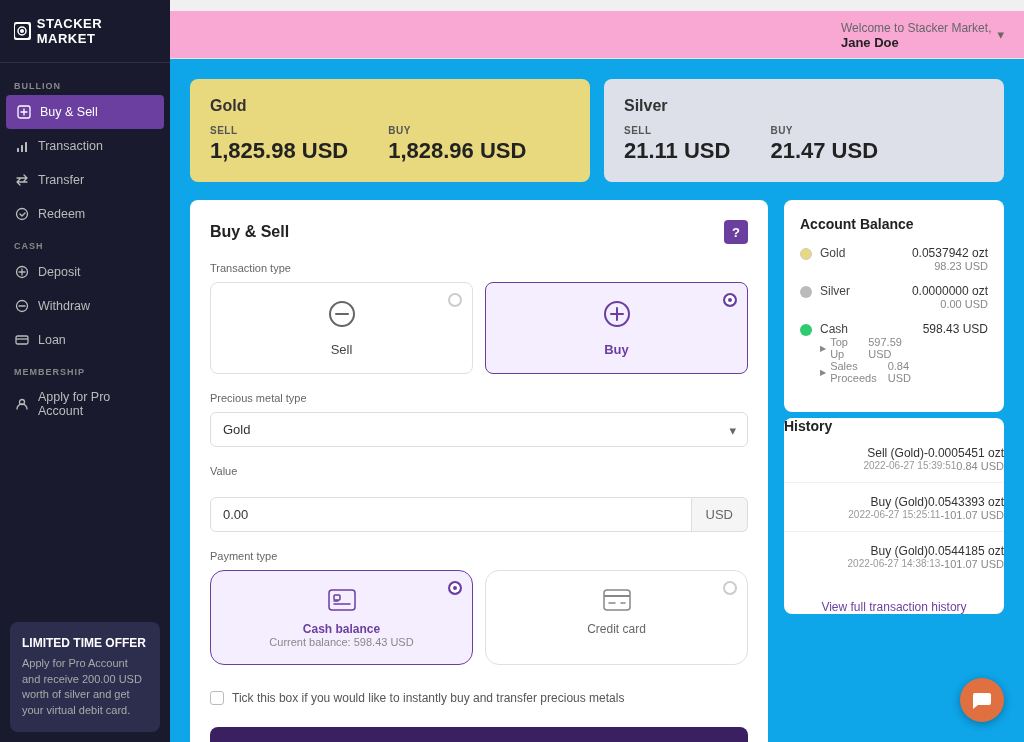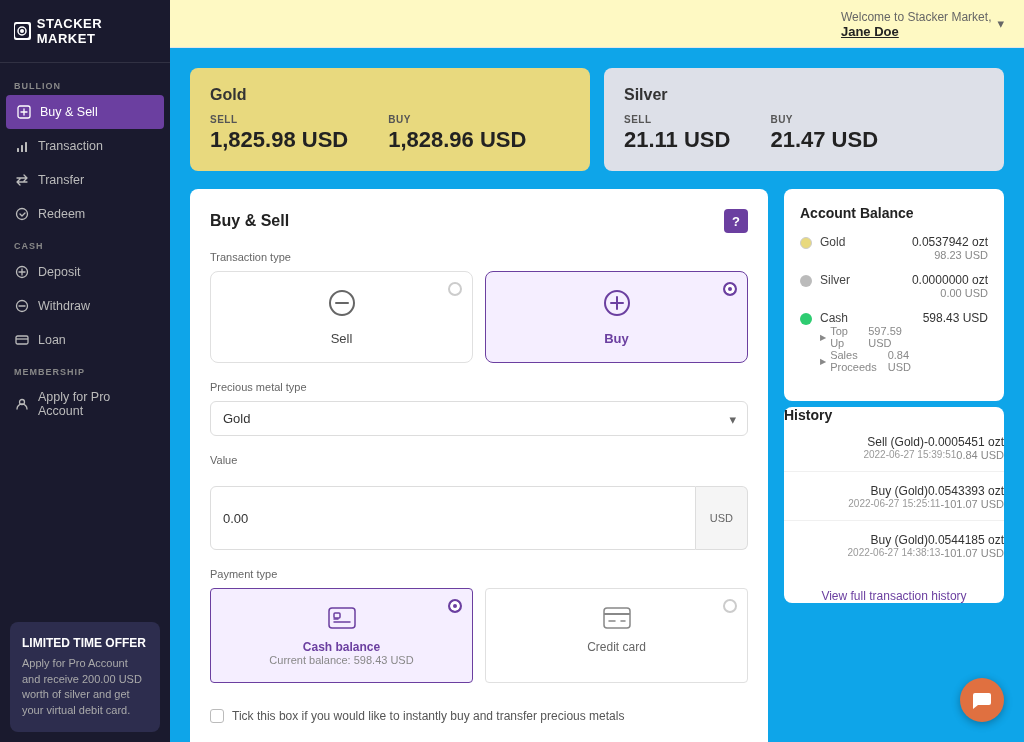--- a/index.html
+++ b/index.html
@@ -15,23 +15,23 @@
     .sidebar-section-label { font-size: 9px; font-weight: 700; color: #888; letter-spacing: 1px; padding: 10px 14px 4px; text-transform: uppercase; }
     .sidebar-item { display: flex; align-items: center; gap: 8px; padding: 9px 14px; color: #bbb; cursor: pointer; font-size: 12.5px; }
     .sidebar-item.active { background: #6b3fa0; color: #fff; border-radius: 4px; margin: 0 6px; padding: 9px 10px; }
     .sidebar-item-icon { width: 16px; height: 16px; display: flex; align-items: center; justify-content: center; flex-shrink: 0; }
     .promo-box { margin: 10px 10px; background: #2d2d4e; border-radius: 8px; padding: 14px 12px; font-size: 11px; color: #ccc; }
     .promo-title { font-weight: 700; font-size: 12px; color: #fff; margin-bottom: 6px; }
     .promo-text { line-height: 1.4; color: #aaa; font-size: 11px; }
 
     
     .main { flex: 1; display: flex; flex-direction: column; overflow: hidden; }
-    .top-bar { background: #fef9c3; border-bottom: 1px solid #e5e5e5; padding: 0 20px; height: 48px; display: flex; align-items: center; justify-content: flex-end; }
+    .top-bar { background: #f9a8d4; border-bottom: 1px solid #e5e5e5; padding: 0 20px; height: 48px; display: flex; align-items: center; justify-content: flex-end; margin-top: 11px; }
     .top-bar-welcome { font-size: 12px; color: #666; text-align: right; }
-    .top-bar-name { font-weight: 600; color: #222; font-size: 13px; display: block; text-decoration: underline; }
+    .top-bar-name { font-weight: 600; color: #222; font-size: 13px; display: block; }
     .top-bar-chevron { margin-left: 6px; color: #666; }
 
     .content-area { flex: 1; overflow-y: auto; padding: 20px; background: #0ea5e9; }
 
     
     .price-cards { display: flex; gap: 14px; margin-bottom: 18px; }
     .price-card { flex: 1; border-radius: 8px; padding: 18px 20px; }
     .price-card.gold { background: #e8d97e; }
     .price-card.silver { background: #dde0e8; }
     .price-card-title { font-size: 16px; font-weight: 700; color: #333; margin-bottom: 10px; }
@@ -64,25 +64,25 @@
     .tx-option-label.buy { color: #6b3fa0; font-weight: 600; }
 
     
     .select-wrapper { position: relative; margin-bottom: 18px; }
     .select-field { width: 100%; padding: 9px 12px; border: 1px solid #ddd; border-radius: 6px; font-size: 13px; color: #333; appearance: none; background: #fff; cursor: pointer; }
     .select-arrow { position: absolute; right: 12px; top: 50%; transform: translateY(-50%); color: #666; pointer-events: none; }
 
     
     .value-row { display: flex; margin-bottom: 18px; margin-top: 20px; }
     .value-input { flex: 1; padding: 9px 12px; border: 1px solid #ddd; border-radius: 6px 0 0 6px; font-size: 13px; color: #333; outline: none; }
-    .value-suffix { background: #f5f5f5; border: 1px solid #ddd; border-left: none; border-radius: 0 6px 6px 0; padding: 25px 14px; font-size: 11px; color: #666; display: flex; align-items: center; }
+    .value-suffix { background: #f5f5f5; border: 1px solid #ddd; border-left: none; border-radius: 0 6px 6px 0; padding: 9px 14px; font-size: 13px; color: #666; display: flex; align-items: center; }
 
     
     .payment-options { display: flex; gap: 12px; margin-bottom: 18px; }
-    .pay-option { flex: 1; border: 1px solid #e0e0e0; border-radius: 4px; padding: 16px; display: flex; flex-direction: column; align-items: center; cursor: pointer; position: relative; }
+    .pay-option { flex: 1; border: 1px solid #e0e0e0; border-radius: 14px; padding: 16px; display: flex; flex-direction: column; align-items: center; cursor: pointer; position: relative; }
     .pay-option.selected { background: #f5eeff; border-color: #6b3fa0; }
     .pay-option-radio { position: absolute; top: 10px; right: 10px; width: 14px; height: 14px; border-radius: 50%; border: 2px solid #ccc; }
     .pay-option-radio.selected { border-color: #6b3fa0; background: #6b3fa0; box-shadow: inset 0 0 0 3px #fff; }
     .pay-option-icon { font-size: 26px; color: #6b3fa0; margin-bottom: 4px; }
     .pay-option-icon.grey { color: #888; }
     .pay-option-label { font-size: 12px; font-weight: 600; color: #6b3fa0; }
     .pay-option-label.grey { color: #666; font-weight: 500; }
     .pay-option-sub { font-size: 11px; color: #888; }
 
     

